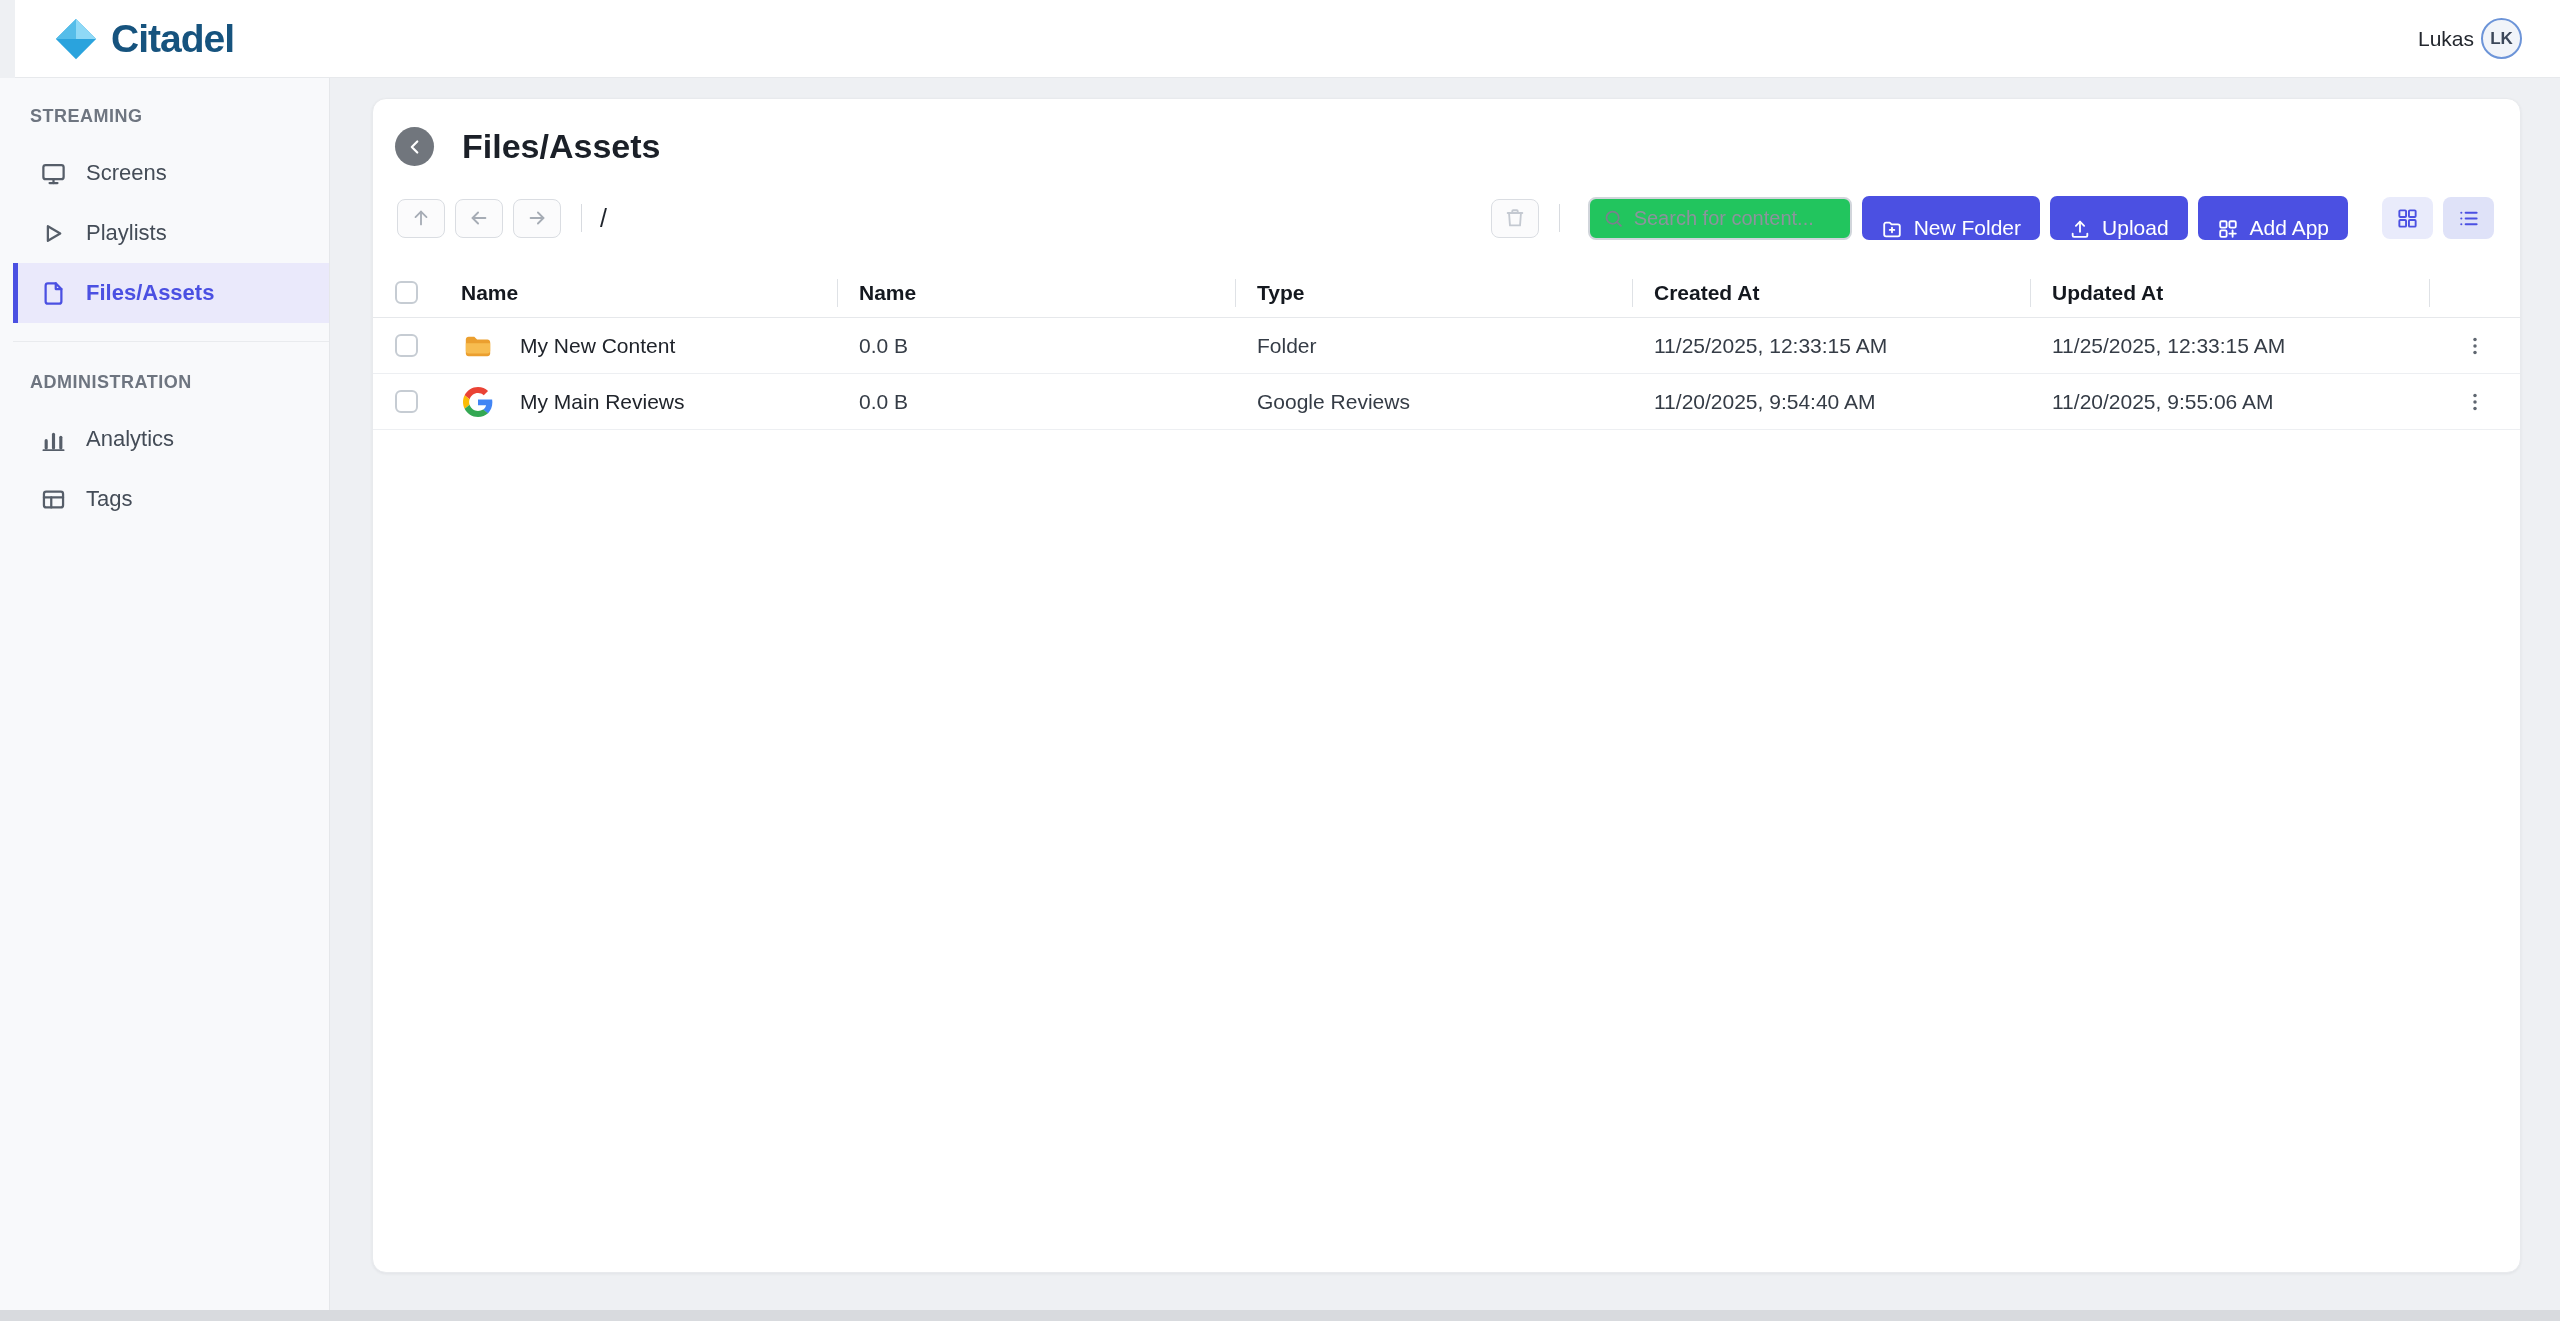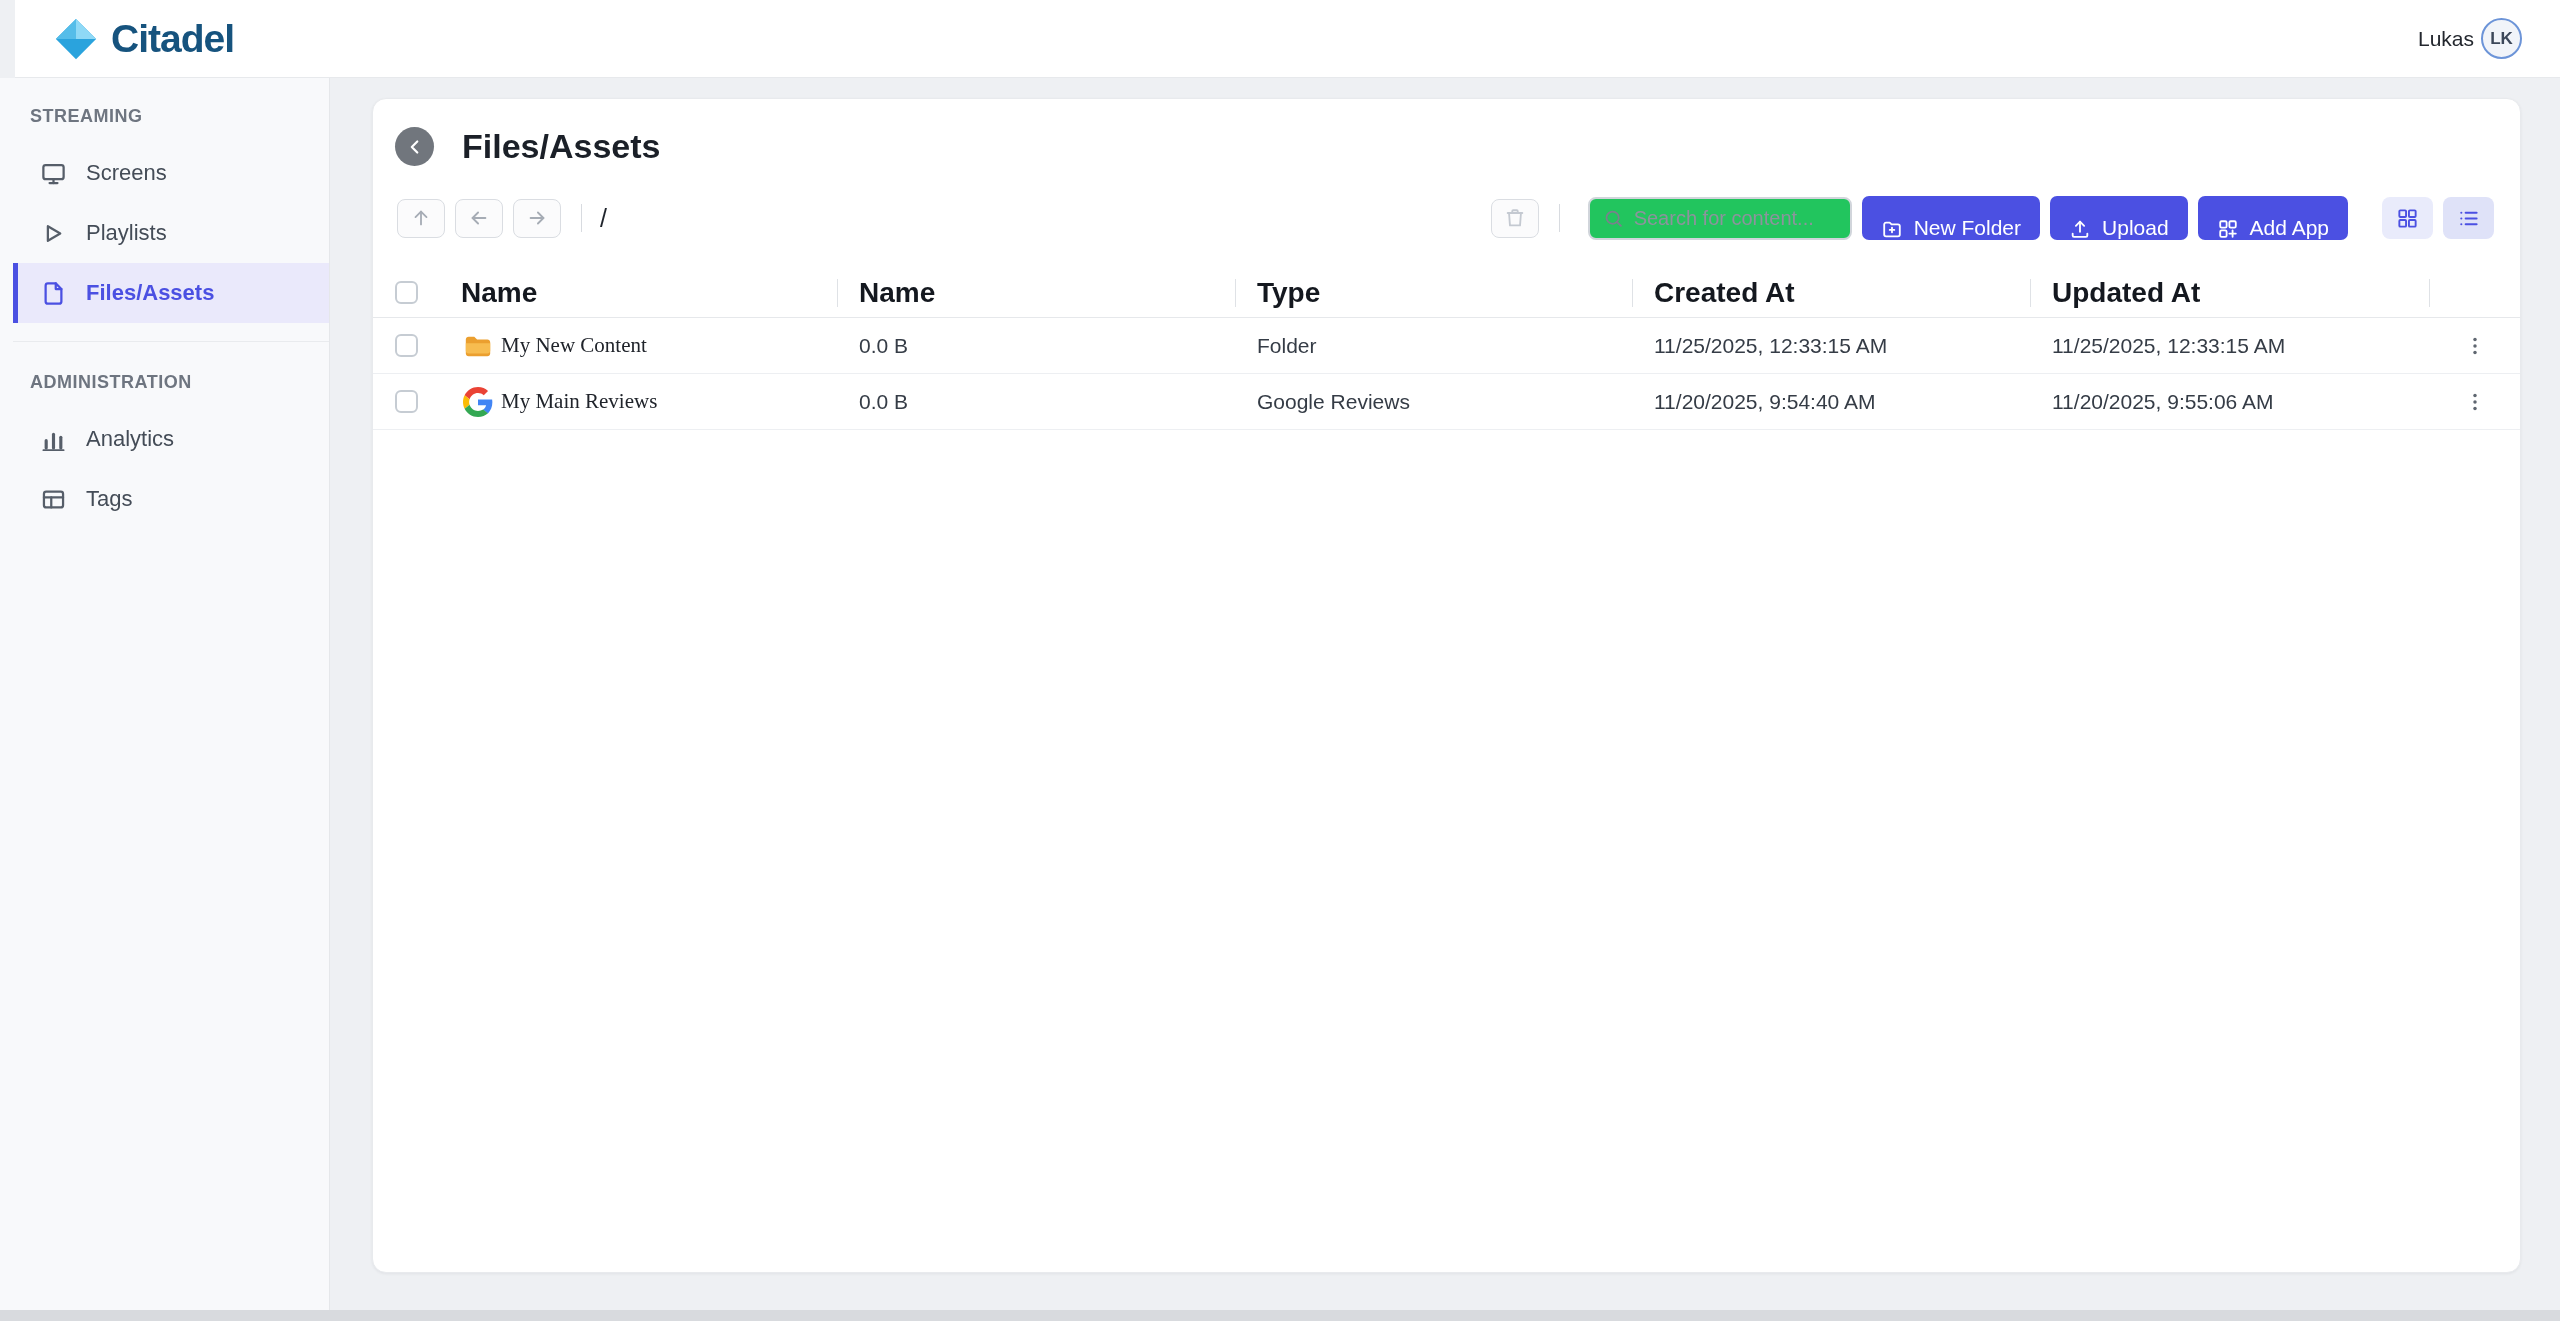--- a/index.html
+++ b/index.html
@@ -115,34 +115,34 @@
   
   .table { margin-top: 28px; }
   .t-row {
     display: grid;
     grid-template-columns: 66px 398px 398px 397px 398px 399px 1fr;
     align-items: center;
   }
   .t-head { height: 50px; border-bottom: 1px solid #e6e8eb; }
   .t-head .cell {
     position: relative; padding-left: 22px;
-    font-size: 28px; font-weight: 700; color: #14181f;
+    font-size: 21px; font-weight: 700; color: #14181f;
   }
   .t-head .cell.sep::before {
     content: ""; position: absolute; left: 0; top: 50%; transform: translateY(-50%);
     width: 1px; height: 28px; background: #dfe2e6;
   }
   .t-body .t-row { height: 56px; border-bottom: 1px solid #edeff2; font-size: 21px; color: #353c46; }
   .cell-check { display: flex; justify-content: center; }
   .checkbox {
     width: 23px; height: 23px; border: 2px solid #c6ccd3; border-radius: 6px;
     background: #ffffff; cursor: pointer; appearance: none; outline: none;
   }
   .cell { padding-left: 22px; }
-  .name-cell { display: flex; align-items: center; gap: 8px; color: #20242b; padding-left: 24px; font-family: Liberation Serif, serif; }
+  .name-cell { display: flex; align-items: center; gap: 27px; color: #20242b; padding-left: 24px; }
   .row-icon svg { width: 30px; height: 30px; }
   .actions-cell { display: flex; justify-content: center; padding-left: 0; }
   .dots-btn {
     width: 40px; height: 40px; border: none; border-radius: 8px; background: transparent;
     color: #5f6670; cursor: pointer; display: flex; align-items: center; justify-content: center;
   }
   .dots-btn svg { width: 22px; height: 22px; }
 
   
   .hscroll {

